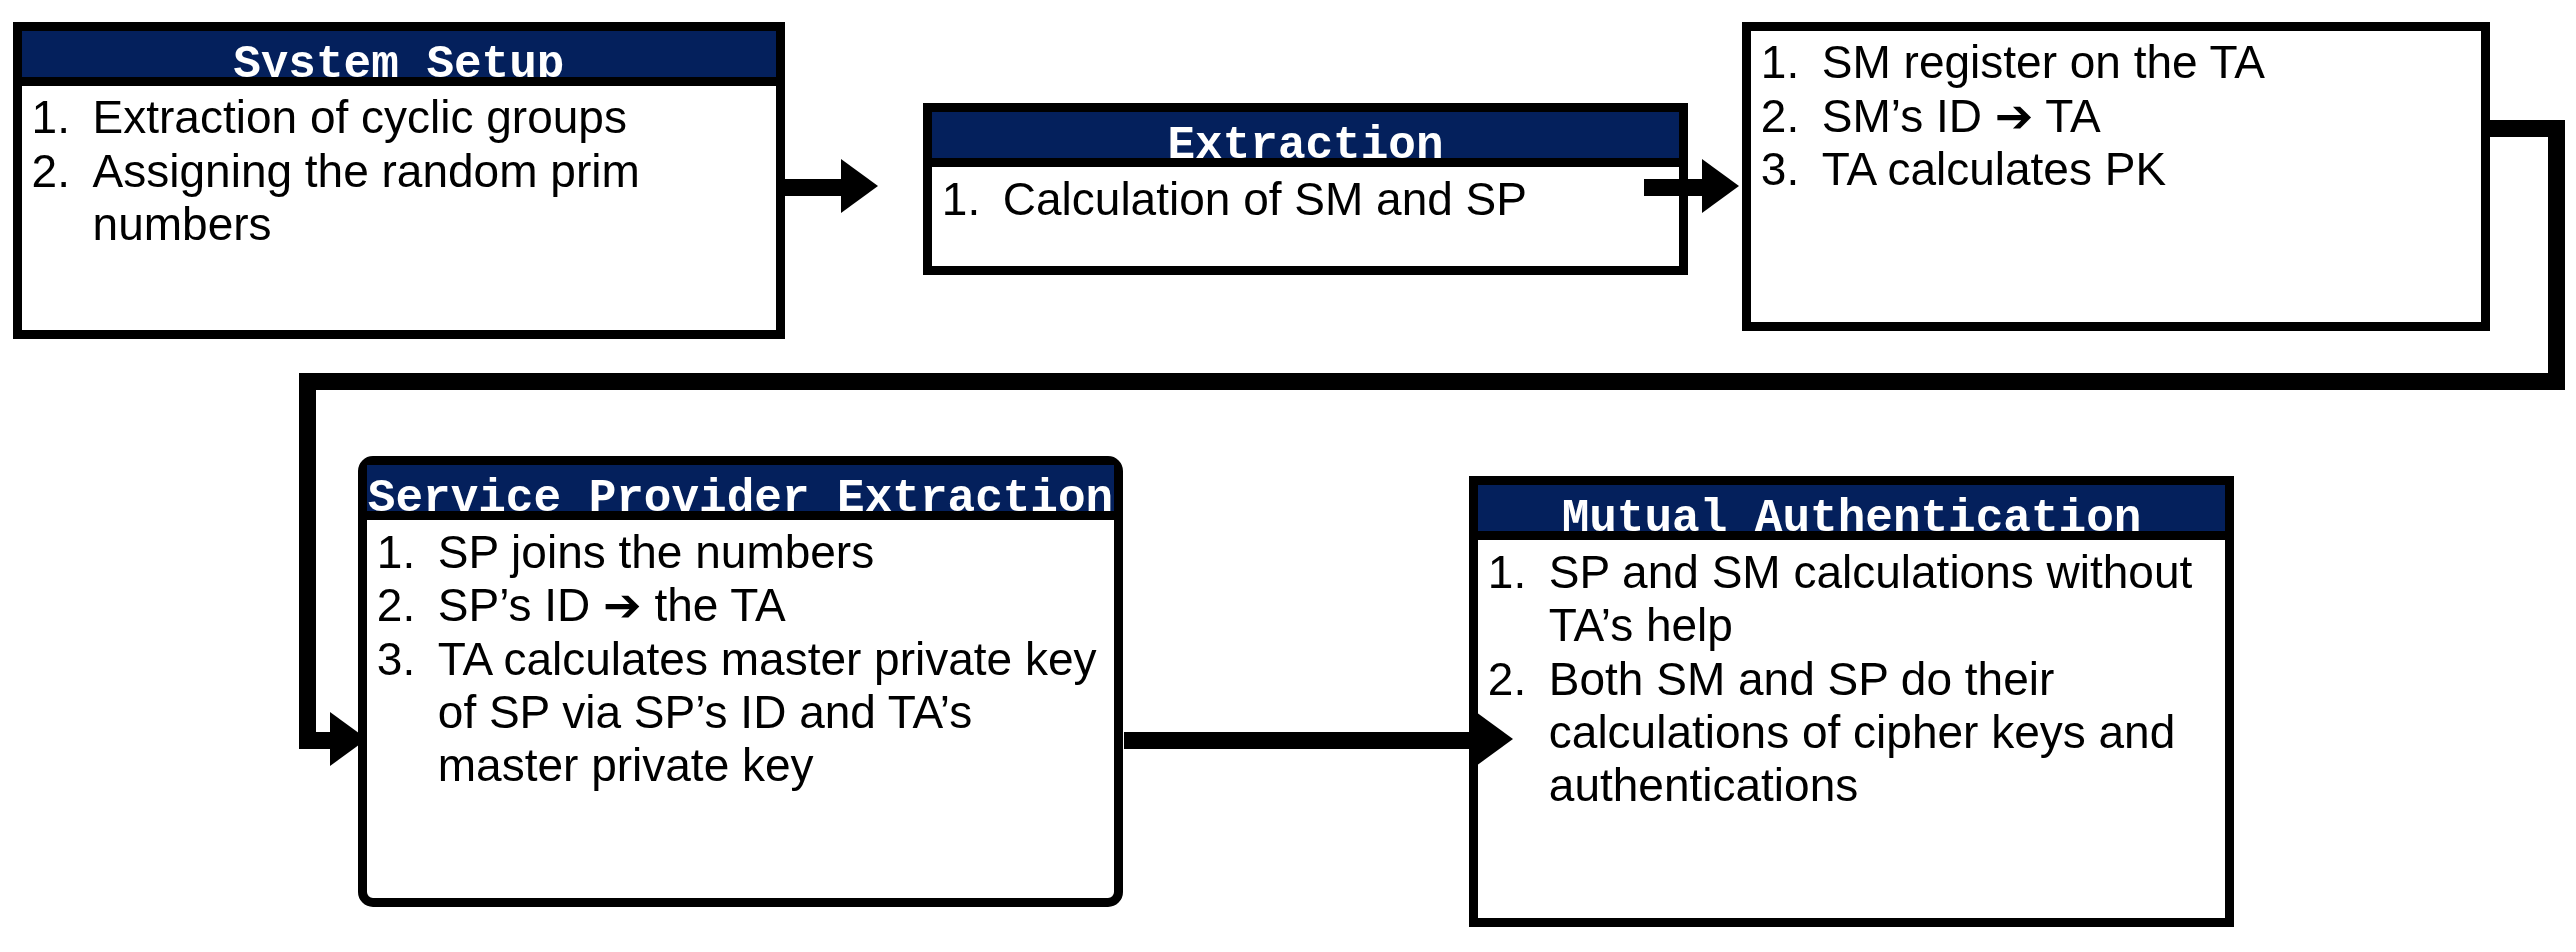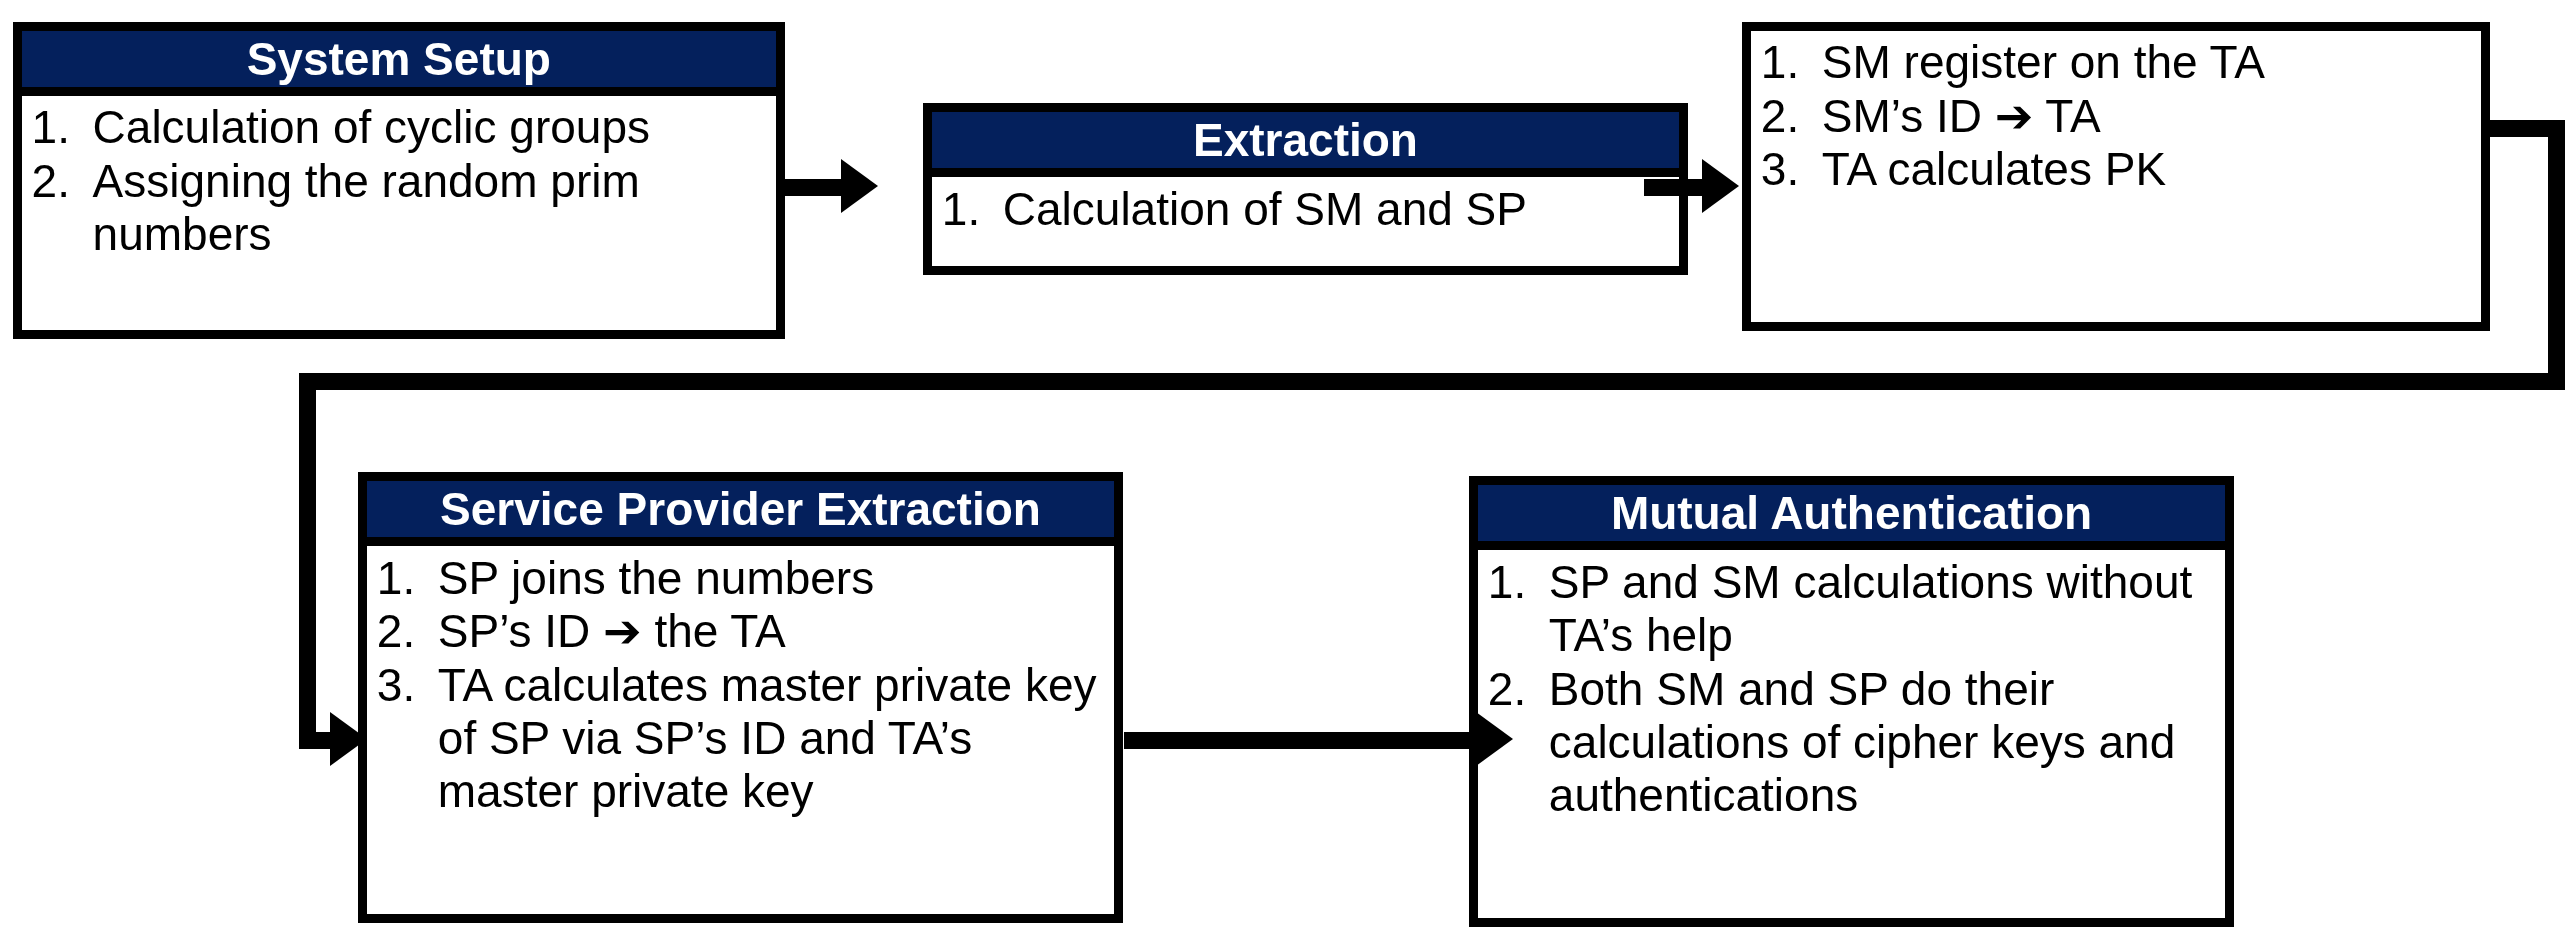--- a/index.html
+++ b/index.html
@@ -51,21 +51,21 @@
     flex: 0 0 auto;
     width: 61px;
     text-align: left;
   }
   .item-text {
     flex: 1 1 auto;
     text-align: left;
   }
 
   
-  .sz-title { font-size: 46px; line-height: 1.16; padding-top: 2px; height: 65px; }
+  .sz-title { font-size: 46px; line-height: 1.16; padding-top: 8px; height: 55px; font-family: Liberation Mono, monospace; }
   .sz-item  { font-size: 46px; }
 
   
   .seg {
     position: absolute;
     background: #000000;
   }
   .arrowhead {
     position: absolute;
     width: 0;
@@ -78,21 +78,21 @@
 </head>
 <body>
 
 <div id="canvas">
 
   <div class="box" style="left:12.8px; top:21.6px; width:772px; height:317px;">
     <div class="box-header sz-title">System Setup</div>
     <div class="box-body">
       <div class="item sz-item">
         <span class="item-num">1.</span>
-        <span class="item-text">Calculation of cyclic groups</span>
+        <span class="item-text">Extraction of cyclic groups</span>
       </div>
       <div class="item sz-item">
         <span class="item-num">2.</span>
         <span class="item-text">Assigning the random prim numbers</span>
       </div>
     </div>
   </div>
 
   <div class="box" style="left:878px; top:103px; width:765px; height:172px;margin-left:45px;">
     <div class="box-header sz-title">Extraction</div>
@@ -114,21 +114,21 @@
         <span class="item-num">2.</span>
         <span class="item-text">SM’s ID ➔ TA</span>
       </div>
       <div class="item sz-item">
         <span class="item-num">3.</span>
         <span class="item-text">TA calculates PK</span>
       </div>
     </div>
   </div>
 
-  <div class="box" style="left:358px; top:472px; width:765px; height:451px;">
+  <div class="box" style="left:358px; top:456px; width:765px; height:451px;border-radius:15px;">
     <div class="box-header sz-title">Service Provider Extraction</div>
     <div class="box-body">
       <div class="item sz-item">
         <span class="item-num">1.</span>
         <span class="item-text">SP joins the numbers</span>
       </div>
       <div class="item sz-item">
         <span class="item-num">2.</span>
         <span class="item-text">SP’s ID ➔ the TA</span>
       </div>

